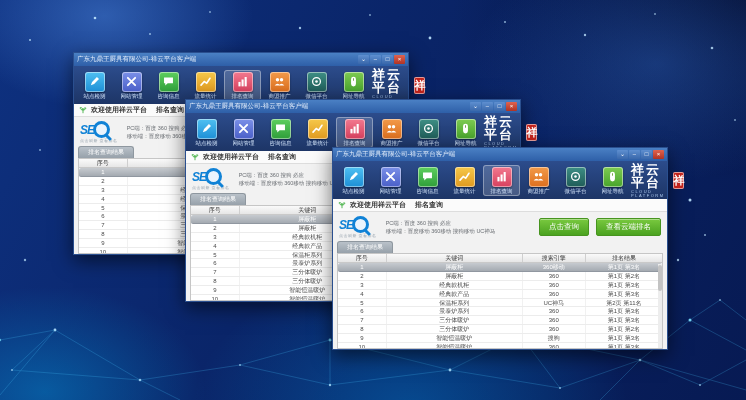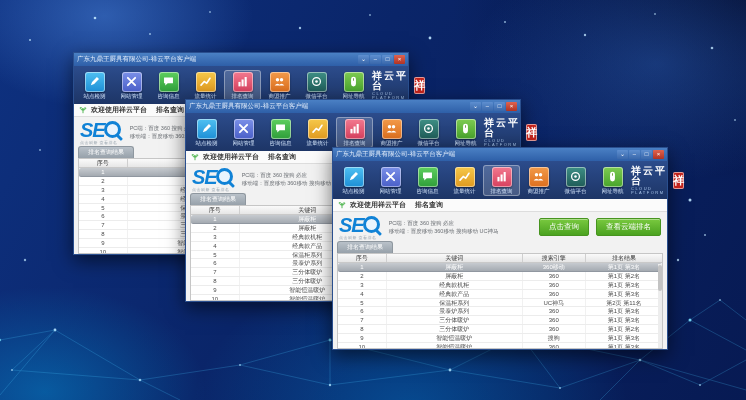--- a/index.html
+++ b/index.html
@@ -30,33 +30,33 @@
     background:linear-gradient(#2c4c8c,#1d3566);}
   .tb-item{width:37px;display:flex;flex-direction:column;align-items:center;padding:2px 0 1px;
     border-radius:3px;cursor:pointer;}
   .tb-item.active{background:rgba(255,255,255,.18);box-shadow:inset 0 0 0 1px rgba(255,255,255,.35);}
   .tb-ico{width:20px;height:20px;border-radius:3px;display:flex;align-items:center;justify-content:center;
     box-shadow:inset 0 0 0 1px rgba(255,255,255,.45), 0 1px 2px rgba(0,0,0,.4);}
   .tb-ico svg{width:13px;height:13px;}
   .tb-label{font-size:5.5px;color:#cfe0f6;margin-top:1px;white-space:nowrap;}
   .brand{margin-left:auto;display:flex;align-items:center;gap:3px;padding-right:2px;}
   .brand-txt{display:flex;flex-direction:column;align-items:flex-end;line-height:1;}
-  .brand-name{font-size:10px;font-weight:bold;color:#fff;letter-spacing:2px;}
+  .brand-name{font-size:13px;font-weight:bold;color:#fff;letter-spacing:2px;}
   .brand-sub{font-size:4px;color:#a9c5ea;letter-spacing:1.5px;margin-top:1px;}
   .seal{width:17px;height:17px;background:#c2231c;border-radius:2px;color:#fff;font-size:11px;
     font-weight:bold;display:flex;align-items:center;justify-content:center;
     box-shadow:inset 0 0 0 1px rgba(255,255,255,.55);}
   .welcome{height:13px;flex:0 0 13px;display:flex;align-items:center;gap:4px;padding:0 5px;
     background:#fbfbfb;border-bottom:1px solid #ddd;}
   .welcome-text{font-size:7px;font-weight:bold;color:#3a3a3a;}
   .welcome-section{font-size:7px;font-weight:bold;color:#3a3a3a;margin-left:5px;}
   .seo-row{height:30px;flex:0 0 30px;display:flex;align-items:center;padding:2px 6px;background:#f2f2f2;}
   .seo-logo{display:flex;flex-direction:column;line-height:1;}
   .seo-main{display:flex;align-items:center;}
-  .seo-se{font-size:20px;font-weight:bold;font-style:italic;color:#1082d6;letter-spacing:-1px;}
+  .seo-se{font-size:12px;font-weight:bold;font-style:italic;color:#1082d6;letter-spacing:-1px;}
   .seo-mag{width:17px;height:17px;border:3px solid #1082d6;border-radius:50%;background:#eaf4fd;
     position:relative;margin-left:-1px;}
   .seo-mag::after{content:"";position:absolute;right:-5px;bottom:-4px;width:7px;height:3px;
     background:#1082d6;transform:rotate(45deg);border-radius:1px;}
   .seo-cap{font-size:4px;color:#9aa6b0;margin-top:1px;letter-spacing:.5px;}
   .seo-info{margin-left:9px;display:flex;flex-direction:column;gap:2px;line-height:1.1;}
   .seo-line{font-size:5.5px;color:#6b6f74;}
   .btns{margin-left:auto;display:flex;gap:7px;align-items:flex-end;}
   .gbtn{height:18px;padding:0 9px;border:1px solid #47941f;border-radius:2px;color:#fff;
     font-size:7.5px;display:flex;align-items:center;background:linear-gradient(#79c93f,#4ba220);

